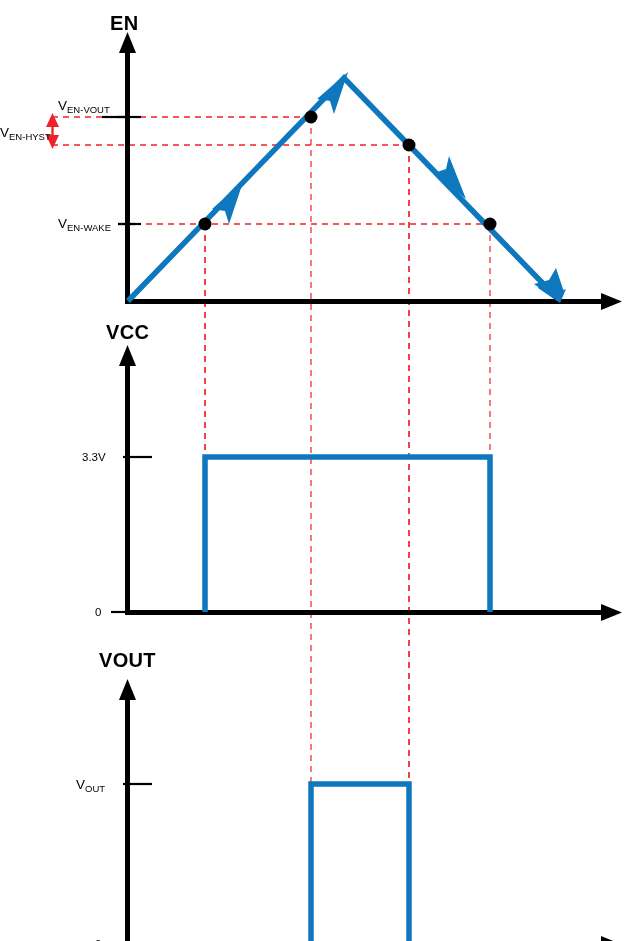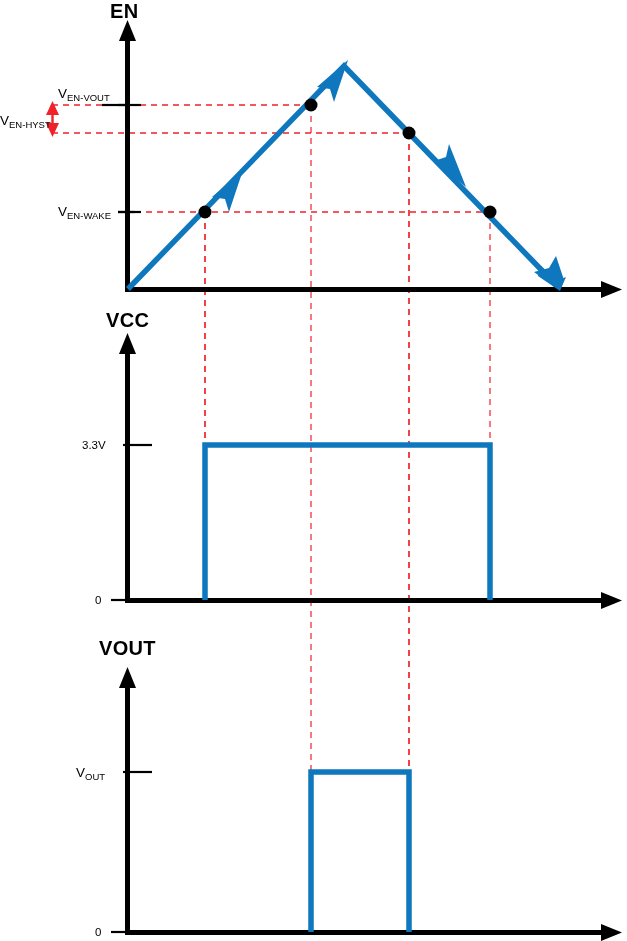--- a/index.html
+++ b/index.html
@@ -11,21 +11,21 @@
   body {
     width: 627px;
     height: 941px;
     font-family: "Liberation Sans", sans-serif;
     overflow: hidden;
     position: relative;
   }
   #diagram-root {
     position: absolute;
     left: 0;
-    top: 0;
+    top: 12px;
     width: 627px;
     height: 710px;
   }
   svg#timing-svg {
     display: block;
     width: 627px;
     height: 941px;
   }
   .axis-line {
     stroke: #000000;

